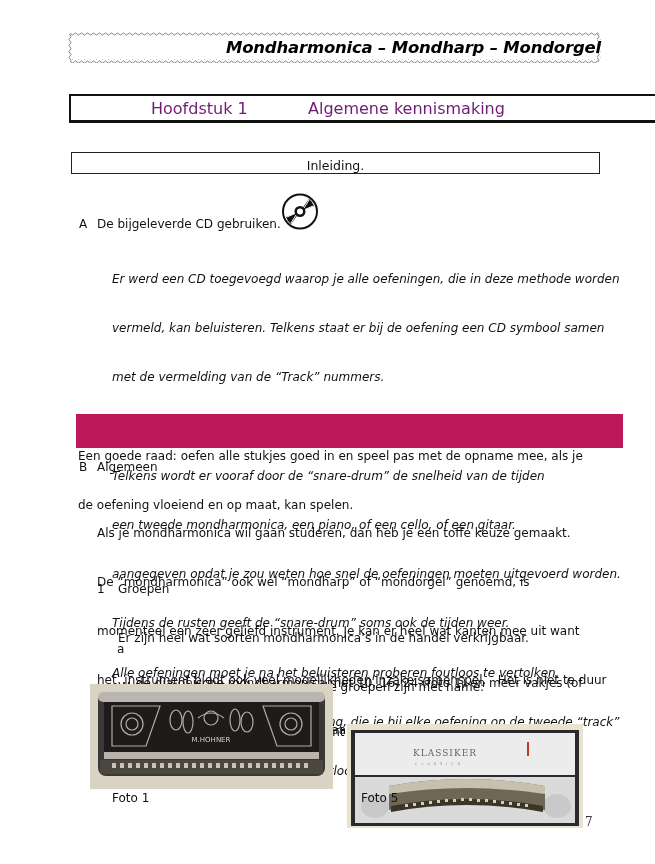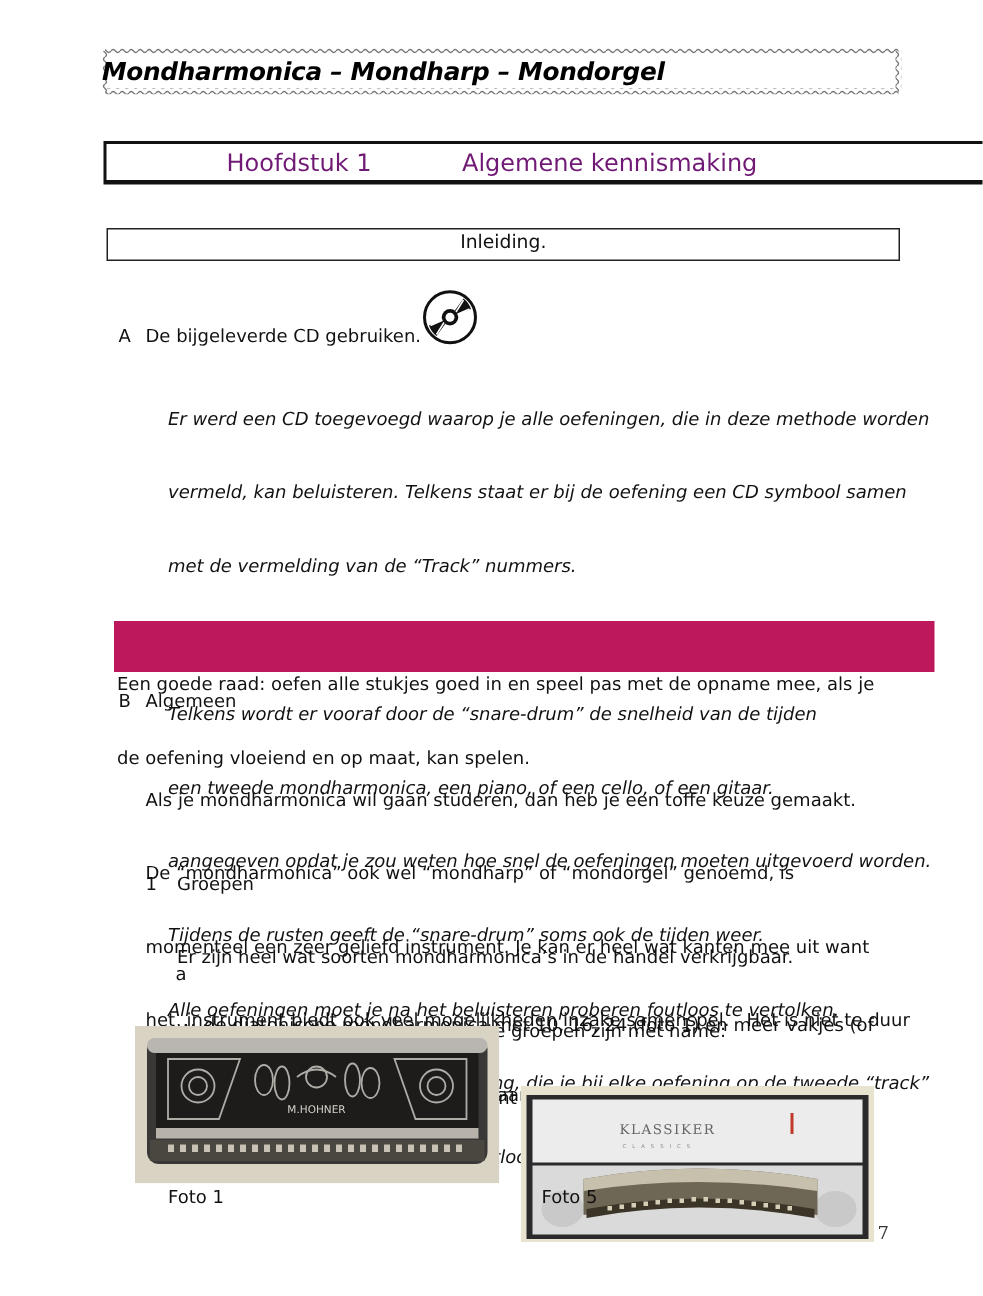--- a/index.html
+++ b/index.html
@@ -1,41 +1,41 @@
 <!DOCTYPE html>
 <html><head>
 <meta charset="utf-8">
 <style>
   * { margin: 0; padding: 0; box-sizing: border-box; }
   html, body { width: 655px; height: 864px; background: #ffffff; overflow: hidden; }
   body { position: relative; font-family: "DejaVu Sans", sans-serif; color: #111; }
 
   .title-box {
     position: absolute; left: 68px; top: 32px; width: 533px; height: 31px;
-    display: flex; align-items: center; justify-content: flex-start;
+    display: flex; align-items: center; justify-content: flex-end;
   }
   .title-box svg.wave { position: absolute; left: 0; top: 0; }
   .title-text {
     position: relative; font-family: "DejaVu Sans", sans-serif; font-weight: bold; font-style: italic;
     font-size: 16.5px; color: #000; letter-spacing: -0.2px;
   }
 
   .chapter-box {
     position: absolute; left: 69px; top: 94px; width: 595px; height: 29px;
     border: 2px solid #111; border-right-width: 3px; border-bottom-width: 3px;
     display: flex; align-items: center;
     font-size: 16px; color: #701a75;
   }
   .chapter-num { position: absolute; left: 80px; top: 3px; }
   .chapter-title { position: absolute; left: 237px; top: 3px; }
 
   .intro-box {
     position: absolute; left: 71px; top: 152px; width: 529px; height: 22px;
     border: 1.5px solid #222;
-    display: flex; align-items: flex-start; justify-content: center;
+    display: flex; align-items: flex-end; justify-content: center;
     font-size: 12.5px; color: #111;
   }
 
   .sec-letter { position: absolute; font-size: 12px; }
   .sec-title { position: absolute; font-size: 12px; }
 
   .para { position: absolute; font-size: 12px; line-height: 16.4px; white-space: pre; color: #111; }
 
   .cd-icon { position: absolute; left: 281px; top: 193px; width: 38px; height: 37px; }
 

